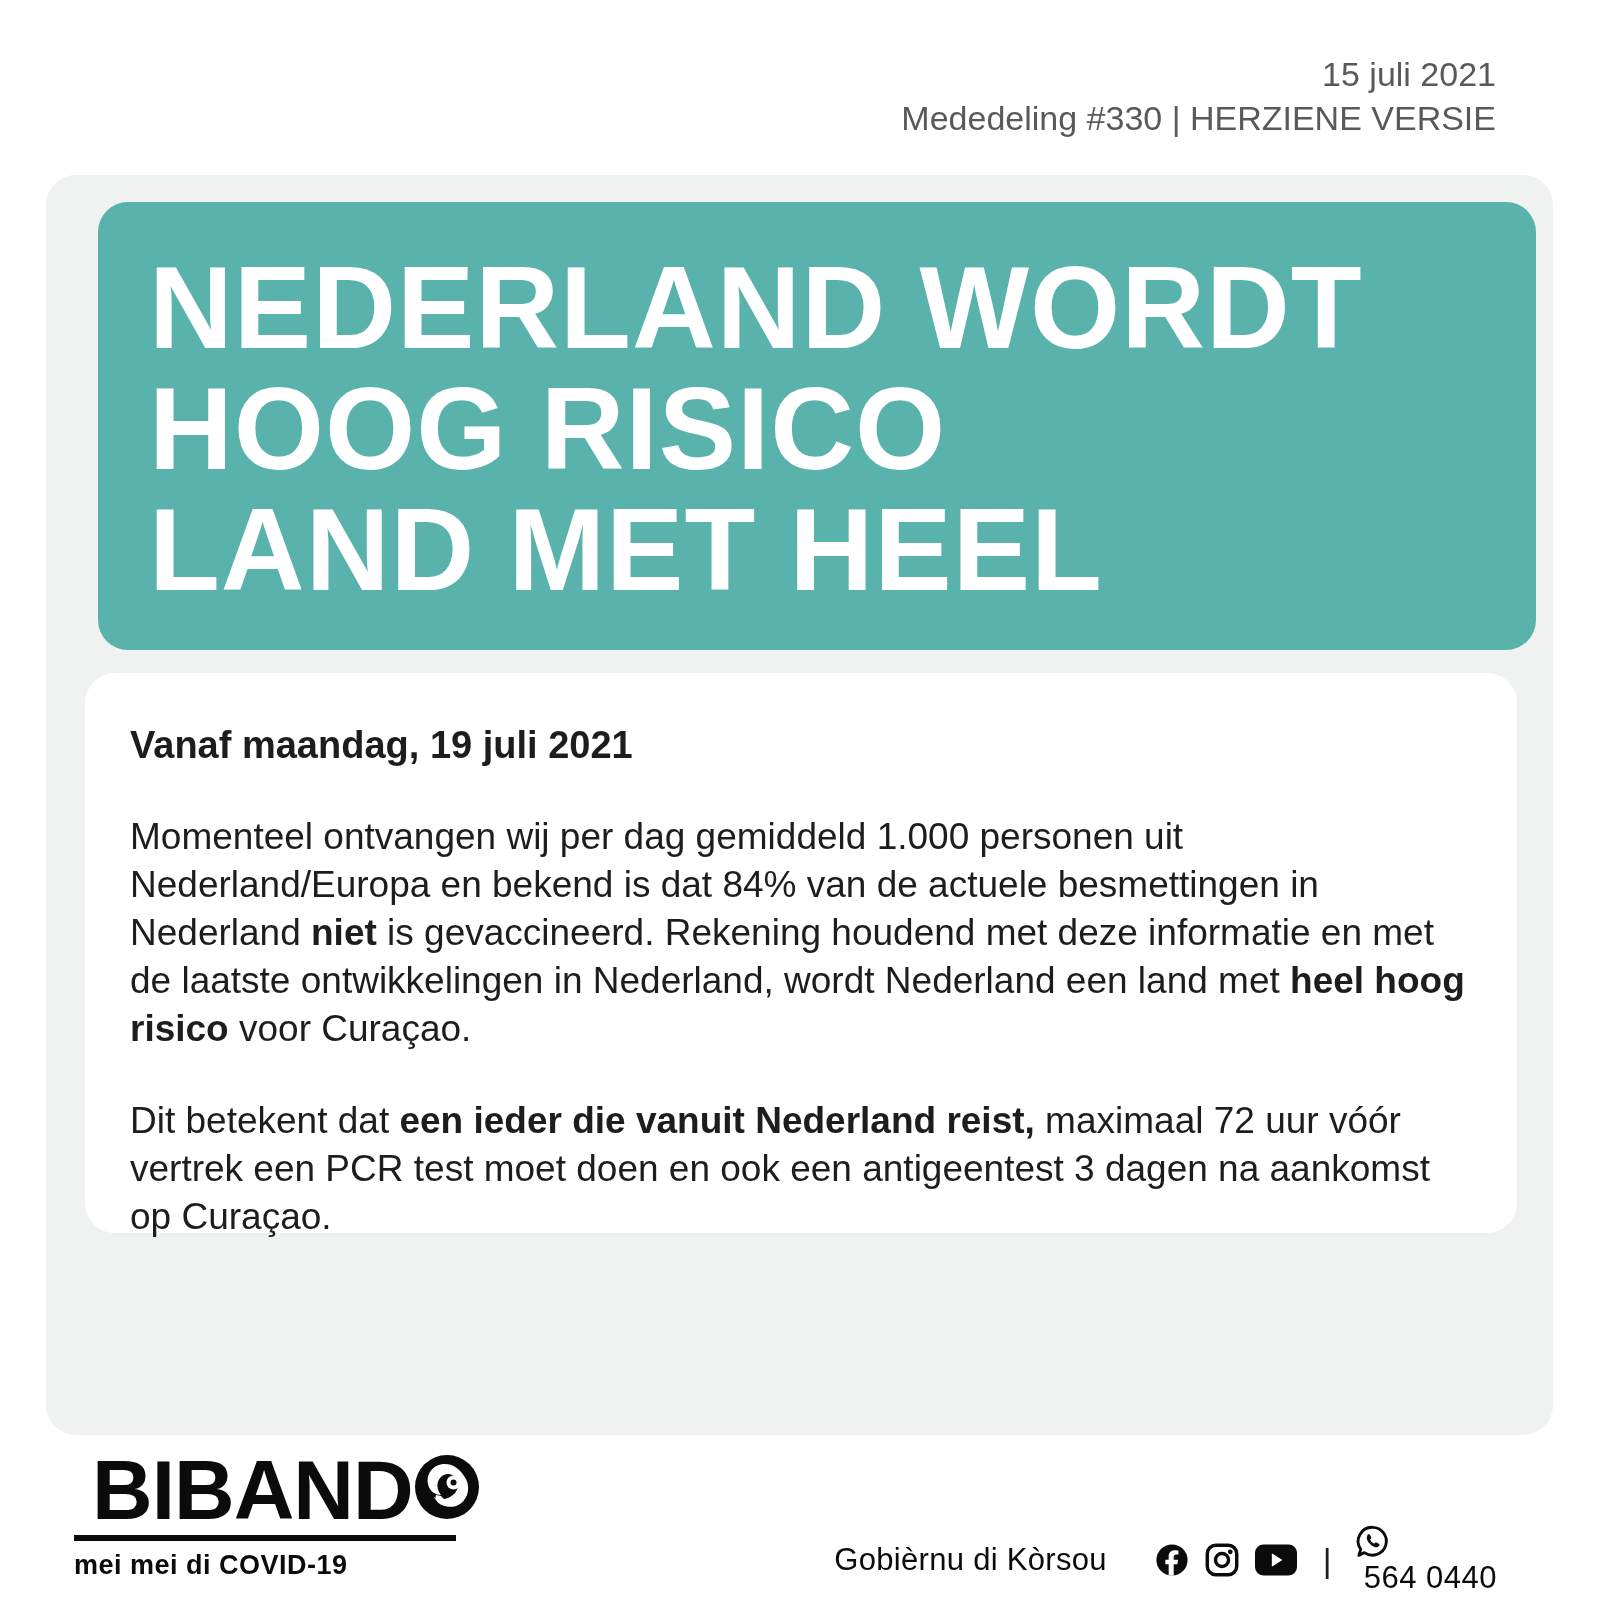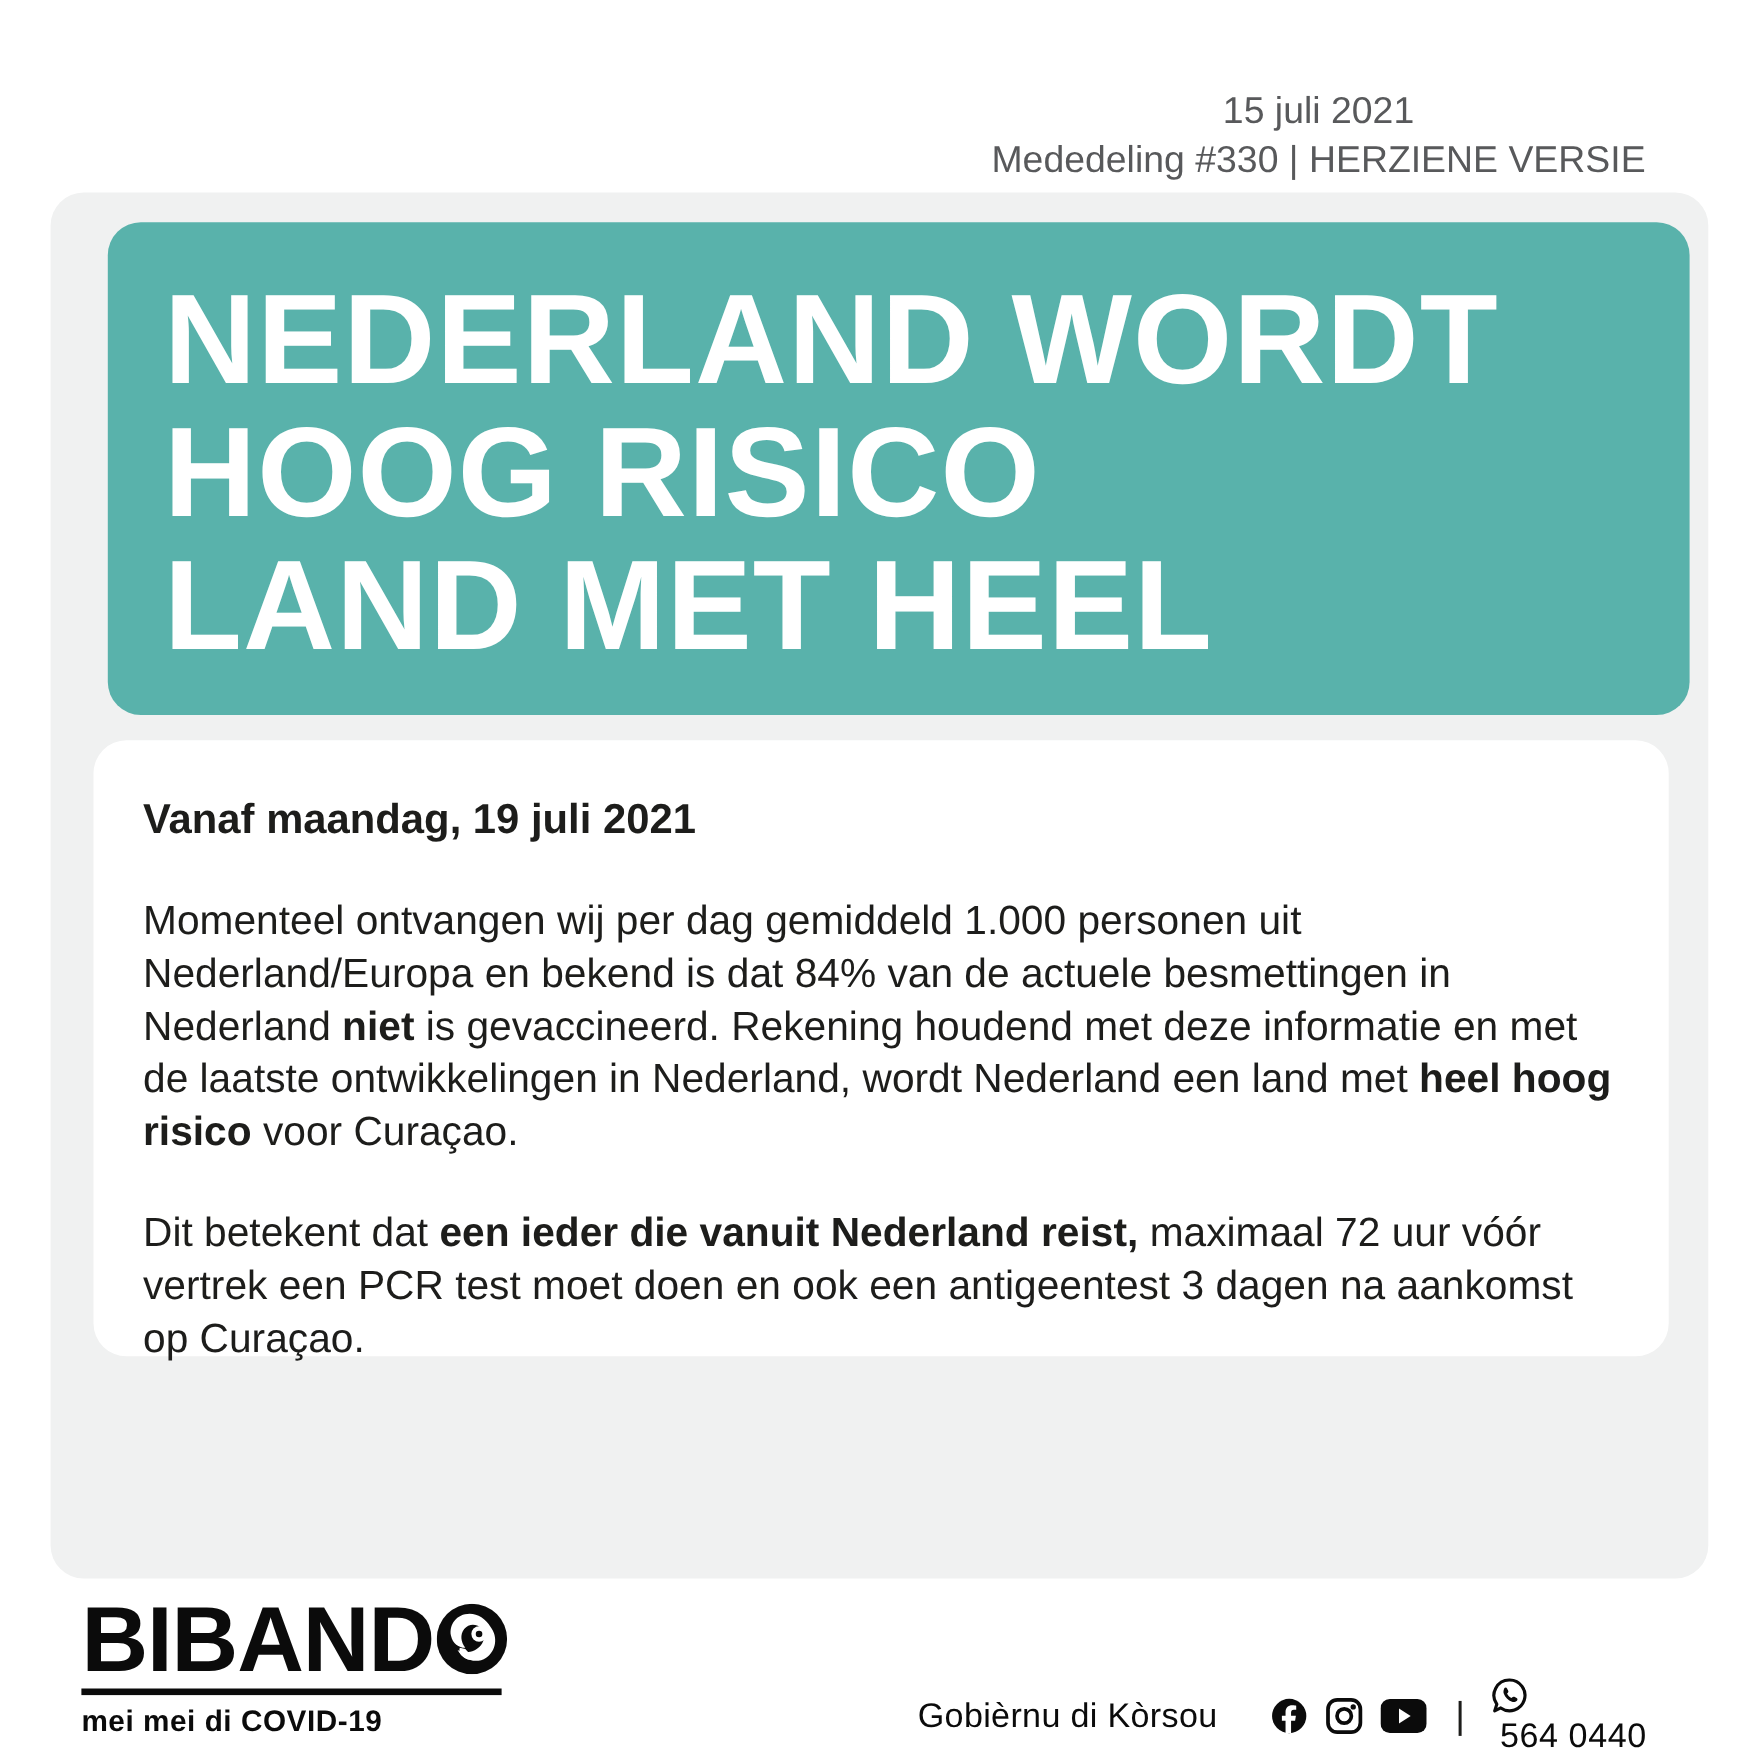--- a/index.html
+++ b/index.html
@@ -2,22 +2,22 @@
 <html><head>
 <meta charset="utf-8">
 <style>
   html,body{margin:0;padding:0;background:#ffffff;}
   .page{
     position:relative;width:1600px;height:1600px;background:#ffffff;overflow:hidden;
     font-family:"Liberation Sans", sans-serif;
   }
   
   .meta{
-    position:absolute;top:52px;right:104px;text-align:center;
-    font-size:34px;line-height:44px;color:#58595B;margin-top:27px;
+    position:absolute;top:52px;right:104px;text-align:right;
+    font-size:34px;line-height:44px;color:#58595B;
   }
   
   .container{
     position:absolute;left:46px;top:175px;width:1507px;height:1260px;
     background:#F0F1F1;border-radius:30px;
   }
   
   .banner{
     position:absolute;left:98px;top:202px;width:1438px;height:448px;
     background:#59B2AB;border-radius:30px;box-sizing:border-box;
@@ -35,21 +35,21 @@
   }
   .card .heading{
     font-size:38px;font-weight:700;line-height:48px;margin:0 0 0 0;
   }
   .card p{
     font-size:37px;line-height:48px;margin:44px 0 0 0;font-weight:400;
   }
   .card p .b{font-weight:700;}
   
   .footer-left{position:absolute;left:74px;top:1455px;}
-  .logo-row{display:flex;align-items:center;}
+  .logo-row{display:flex;align-items:flex-start;margin-left:18px;}
   .logo-text{
     font-size:84px;font-weight:700;letter-spacing:-1px;color:#0B0B0B;line-height:70px;
   }
   .logo-o{width:64px;height:64px;margin-left:2px;display:block;}
   .logo-rule{width:382px;height:6px;background:#0B0B0B;margin-top:10px;}
   .logo-tagline{
     margin-top:9px;font-size:27px;font-weight:700;color:#0B0B0B;letter-spacing:0.5px;
   }
   
   .footer-right{

